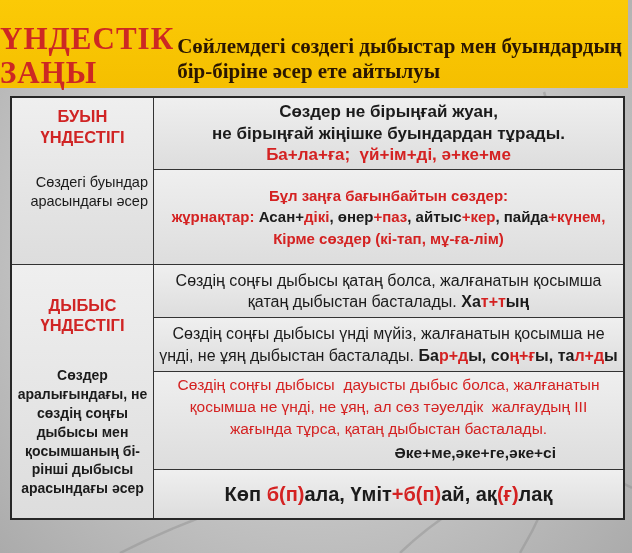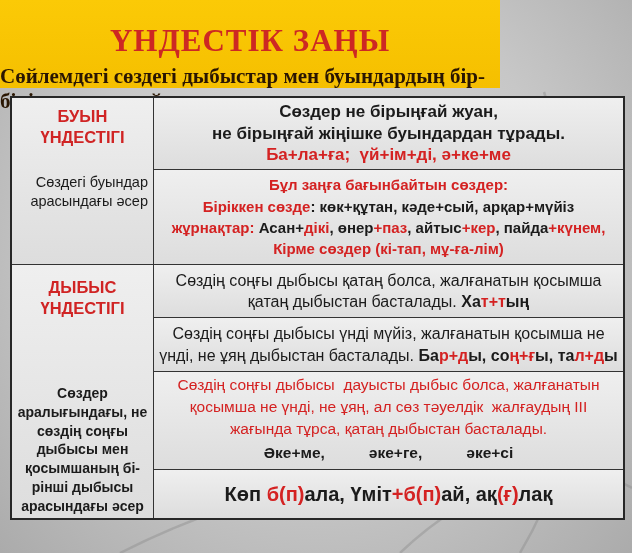--- a/index.html
+++ b/index.html
@@ -4,23 +4,23 @@
 <style>
   html,body{margin:0;padding:0;}
   body{width:632px;height:553px;overflow:hidden;}
   .slide{
     position:relative;width:632px;height:553px;
     background:radial-gradient(ellipse at 50% 42%, #dadada 0%, #c7c7c7 55%, #ababab 100%);
     font-family:"Liberation Sans","DejaVu Sans",sans-serif;
   }
   
   .header{
-    position:absolute;left:0;top:0;width:500px;height:88px;
+    position:absolute;left:0;top:0;width:628px;height:88px;
     background:linear-gradient(180deg,#fbca06 0%,#f5bf00 100%);
-    display:flex;flex-direction:column;align-items:center;
+    display:flex;align-items:center;
     box-sizing:border-box;padding-top:24px;
   }
   .title{
     font-family:"Liberation Serif","DejaVu Serif",serif;
     font-weight:bold;font-size:31px;line-height:1.1;color:#cd2823;letter-spacing:1px;
   }
   .subtitle{
     font-family:"Liberation Serif","DejaVu Serif",serif;
     font-weight:bold;font-size:21px;color:#2a1602;margin-top:6px;
   }
@@ -33,35 +33,35 @@
   }
   .cell{
     box-sizing:border-box;
     background:linear-gradient(180deg,#efefef 0%,#dddddd 100%);
     display:flex;flex-direction:column;justify-content:center;align-items:center;
     text-align:center;color:#1b1b1b;padding:2px 5px;overflow:hidden;
   }
   .bb{border-bottom:1.5px solid #333;}
   .br{border-right:1.5px solid #333;}
   .left1{grid-column:1;grid-row:1/3;justify-content:flex-start;padding-top:8px;}
-  .left2{grid-column:1;grid-row:3/7;justify-content:space-between;padding-top:12px;}
+  .left2{grid-column:1;grid-row:3/7;justify-content:center;padding-top:12px;}
   .lheading{color:#d02424;font-weight:bold;font-size:16.5px;line-height:1.25;}
   .ldesc1{font-size:14.5px;line-height:1.3;margin-top:26px;text-align:right;}
   .ldesc2{font-size:14px;font-weight:bold;line-height:1.35;margin-top:30px;}
   .r1a{grid-column:2;grid-row:1;font-weight:bold;font-size:17px;line-height:1.28;}
   .r1b{grid-column:2;grid-row:2;font-weight:bold;font-size:15px;line-height:1.42;}
   .r2a{grid-column:2;grid-row:3;font-size:16px;line-height:1.32;}
   .r2b{grid-column:2;grid-row:4;font-size:16px;line-height:1.32;}
   .r2c{grid-column:2;grid-row:5;font-size:15.5px;line-height:1.42;}
   .r2d{grid-column:2;grid-row:6;font-weight:bold;font-size:20px;}
   .line{white-space:pre-wrap;}
   .red{color:#d42222;}
   .bold{font-weight:bold;}
   
-  .r2c .line:last-child{display:flex;justify-content:center;width:73%;margin:2px auto 4px;white-space:nowrap;gap:44px;}
+  .r2c .line:last-child{display:flex;justify-content:flex-end;width:73%;margin:2px auto 4px;white-space:nowrap;}
   
   .arcs{position:absolute;left:0;top:0;width:632px;height:553px;pointer-events:none;}
 </style>
 </head>
 <body>
 
 <div class="slide">
 
   <svg class="arcs" viewBox="0 0 632 553">
     <g fill="none" stroke="#8f8f8f" stroke-width="2.5" opacity="0.45">
@@ -88,21 +88,20 @@
       <div class="ldesc2">Сөздер аралығындағы, не сөздің соңғы дыбысы мен қосымшаның бі-рінші дыбысы арасындағы әсер</div>
     </div>
 
     <div class="cell r1a bb">
         <div class="line"><span>Сөздер не бірыңғай жуан,</span></div>
         <div class="line"><span>не бірыңғай жіңішке буындардан тұрады.</span></div>
         <div class="line"><span class="red">Ба+ла+ға;  үй+ім+ді, ә+ке+ме</span></div>
       </div>
     <div class="cell r1b bb">
         <div class="line"><span class="red">Бұл заңға бағынбайтын сөздер:</span></div>
-        <div class="line"><span class="red">Біріккен сөзде</span><span>: көк+құтан, кәде+сый, арқар+мүйіз</span></div>
         <div class="line"><span class="red">жұрнақтар:</span><span> Асан+</span><span class="red">дікі</span><span>, өнер</span><span class="red">+паз</span><span>, айтыс</span><span class="red">+кер</span><span>, пайда</span><span class="red">+күнем,</span></div>
         <div class="line"><span class="red">Кірме сөздер (кі-тап, мұ-ға-лім)</span></div>
       </div>
     <div class="cell r2a bb">
         <div class="line"><span>Сөздің соңғы дыбысы қатаң болса, жалғанатын қосымша</span></div>
         <div class="line"><span>қатаң дыбыстан басталады. </span><span class="bold">Ха</span><span class="red bold">т+т</span><span class="bold">ың</span></div>
       </div>
     <div class="cell r2b bb">
         <div class="line"><span>Сөздің соңғы дыбысы үнді мүйіз, жалғанатын қосымша не</span></div>
         <div class="line"><span>үнді, не ұяң дыбыстан басталады. </span><span class="bold">Ба</span><span class="red bold">р+д</span><span class="bold">ы, </span><span class="bold">со</span><span class="red bold">ң+ғ</span><span class="bold">ы, </span><span class="bold">та</span><span class="red bold">л+д</span><span class="bold">ы</span></div>

